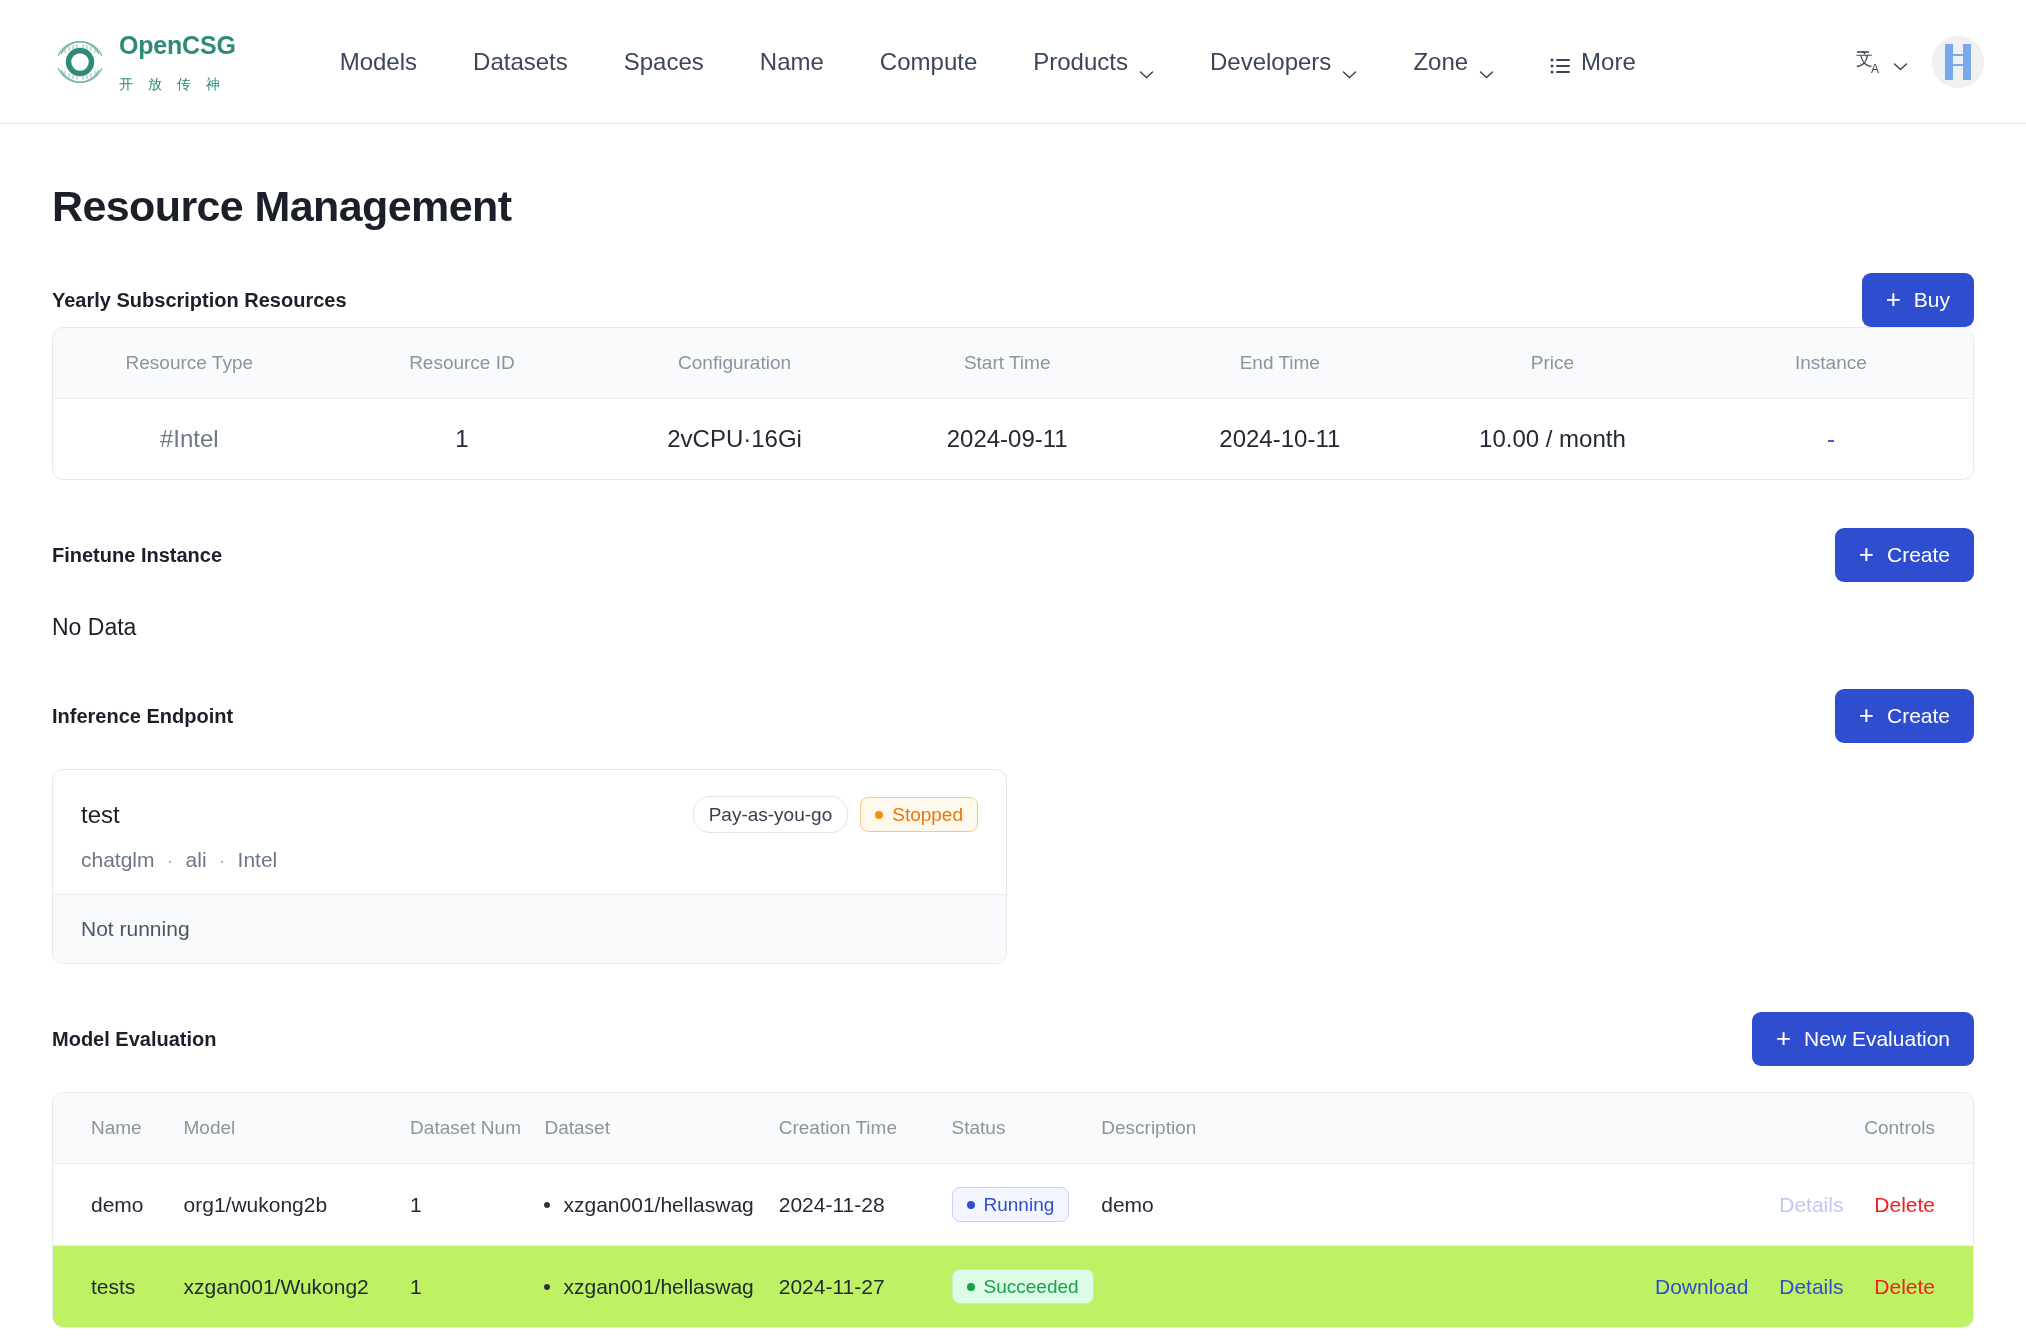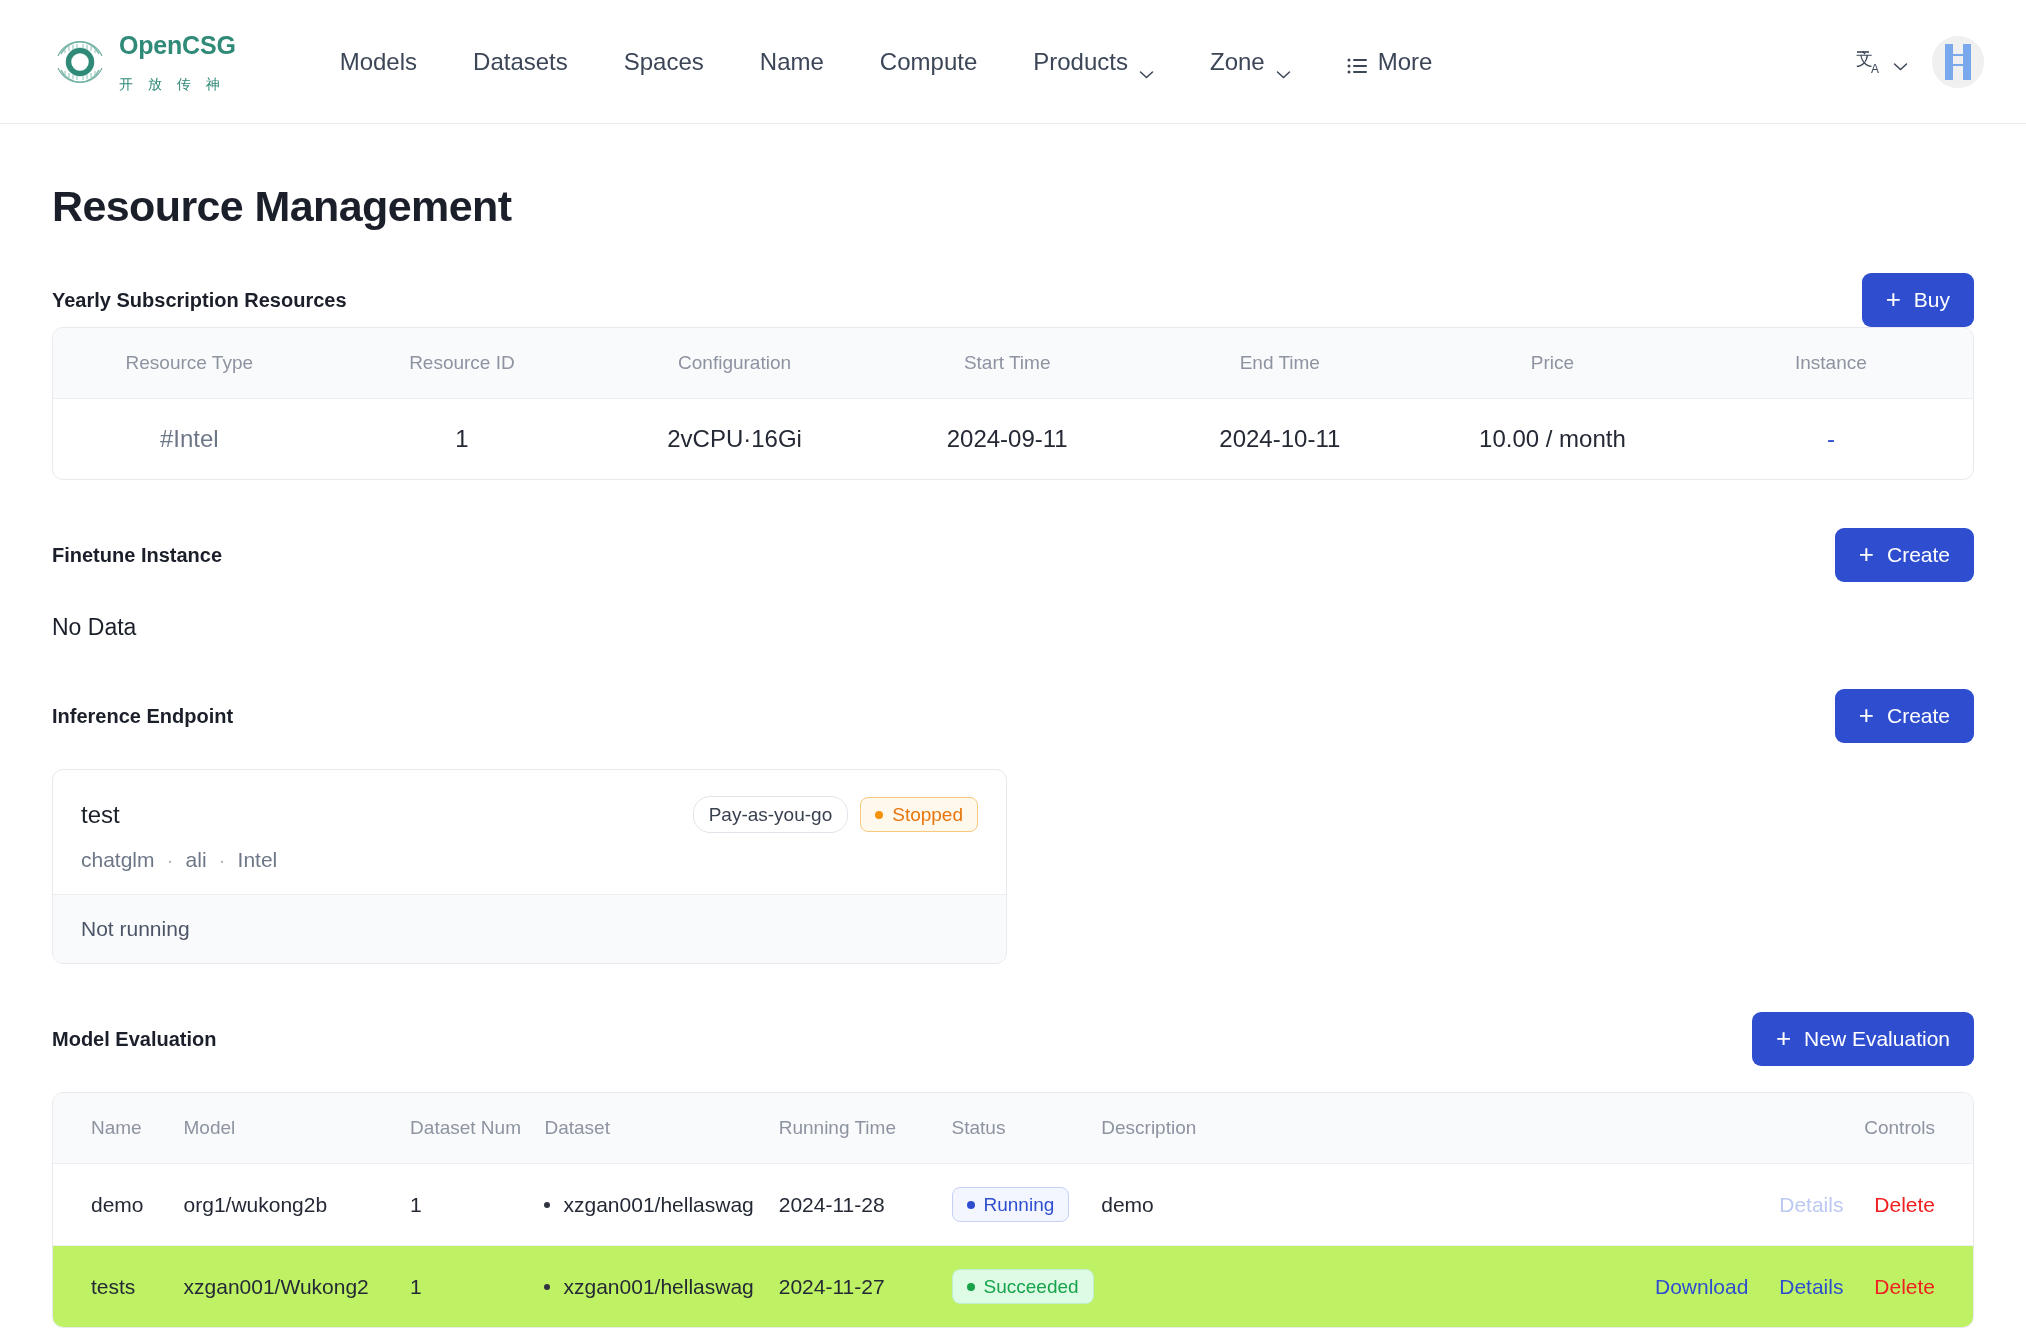--- a/index.html
+++ b/index.html
@@ -323,20 +323,28 @@
     </div>
     <div class="nav-item">
       <span>Products</span>
       <span class="chev">
         <svg viewBox="0 0 15 9" width="15" height="9">
             <path d="M1.5 2 L7.5 7.5 L13.5 2" fill="none" stroke="#3c4657" stroke-width="1.5" stroke-linecap="round"></path>
           </svg>
       </span>
     </div>
     <div class="nav-item">
+      <span>Developers</span>
+      <span class="chev">
+        <svg viewBox="0 0 15 9" width="15" height="9">
+            <path d="M1.5 2 L7.5 7.5 L13.5 2" fill="none" stroke="#3c4657" stroke-width="1.5" stroke-linecap="round"></path>
+          </svg>
+      </span>
+    </div>
+    <div class="nav-item">
       <span>Zone</span>
       <span class="chev">
         <svg viewBox="0 0 15 9" width="15" height="9">
             <path d="M1.5 2 L7.5 7.5 L13.5 2" fill="none" stroke="#3c4657" stroke-width="1.5" stroke-linecap="round"></path>
           </svg>
       </span>
     </div>
     <div class="nav-item">
       <span class="more-icon">
         <svg viewBox="0 0 20 18" width="20" height="18">
@@ -488,21 +496,21 @@
           <col style="width:7.8%">
           <col style="width:17%">
           <col style="width:28.4%">
       </colgroup>
       <thead>
         <tr>
           <th class="cell-pad-1">Name</th>
           <th>Model</th>
           <th>Dataset Num</th>
           <th>Dataset</th>
-          <th>Running Time</th>
+          <th>Creation Time</th>
           <th>Status</th>
           <th>Description</th>
           <th class="controls-cell">Controls</th>
         </tr>
       </thead>
       <tbody>
         <tr>
           <td class="cell-pad-1">demo</td>
           <td>org1/wukong2b</td>
           <td>1</td>

